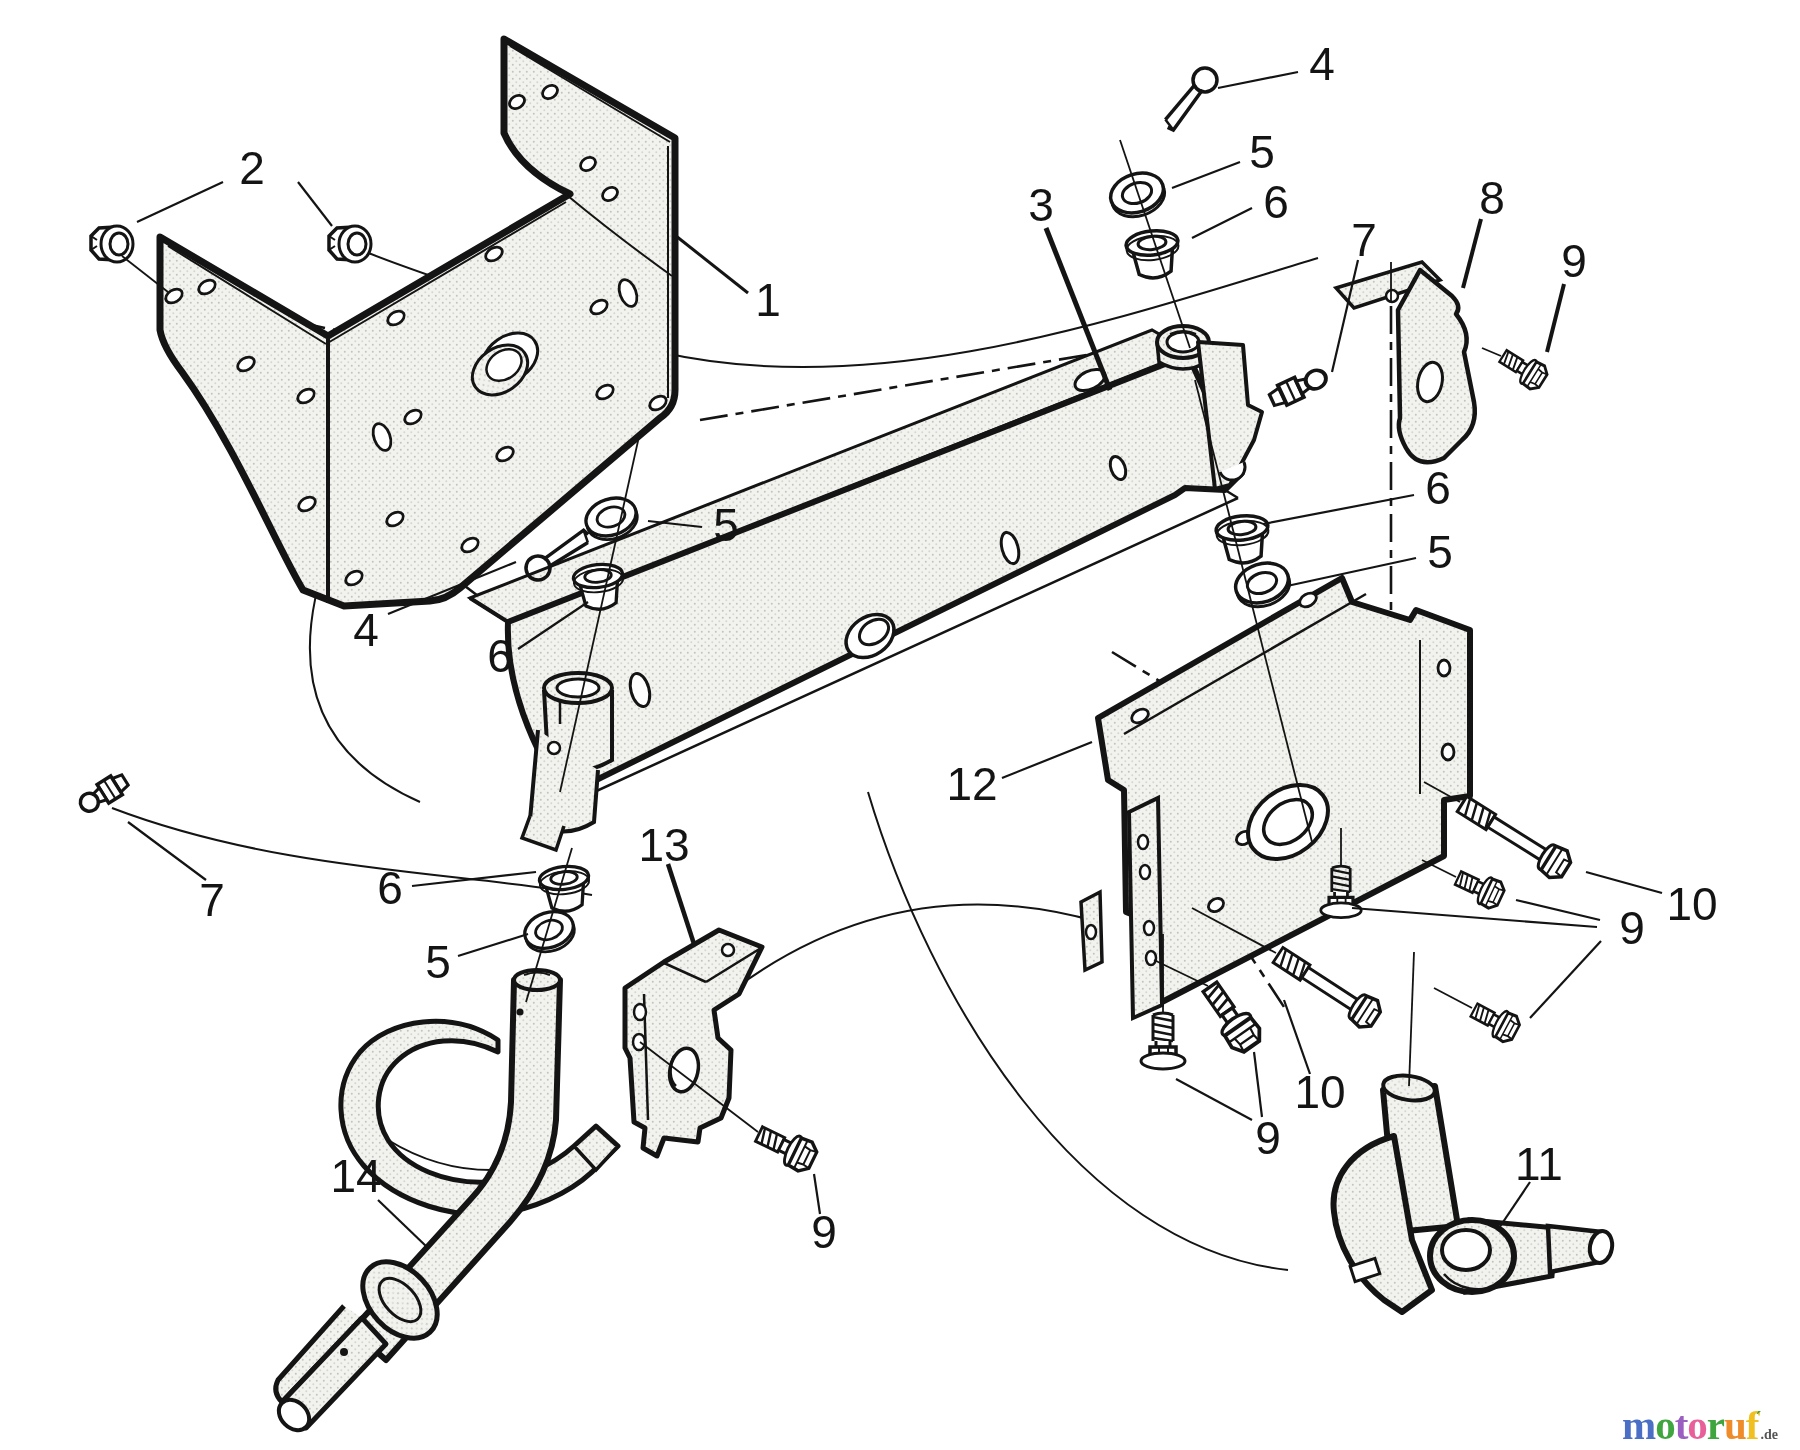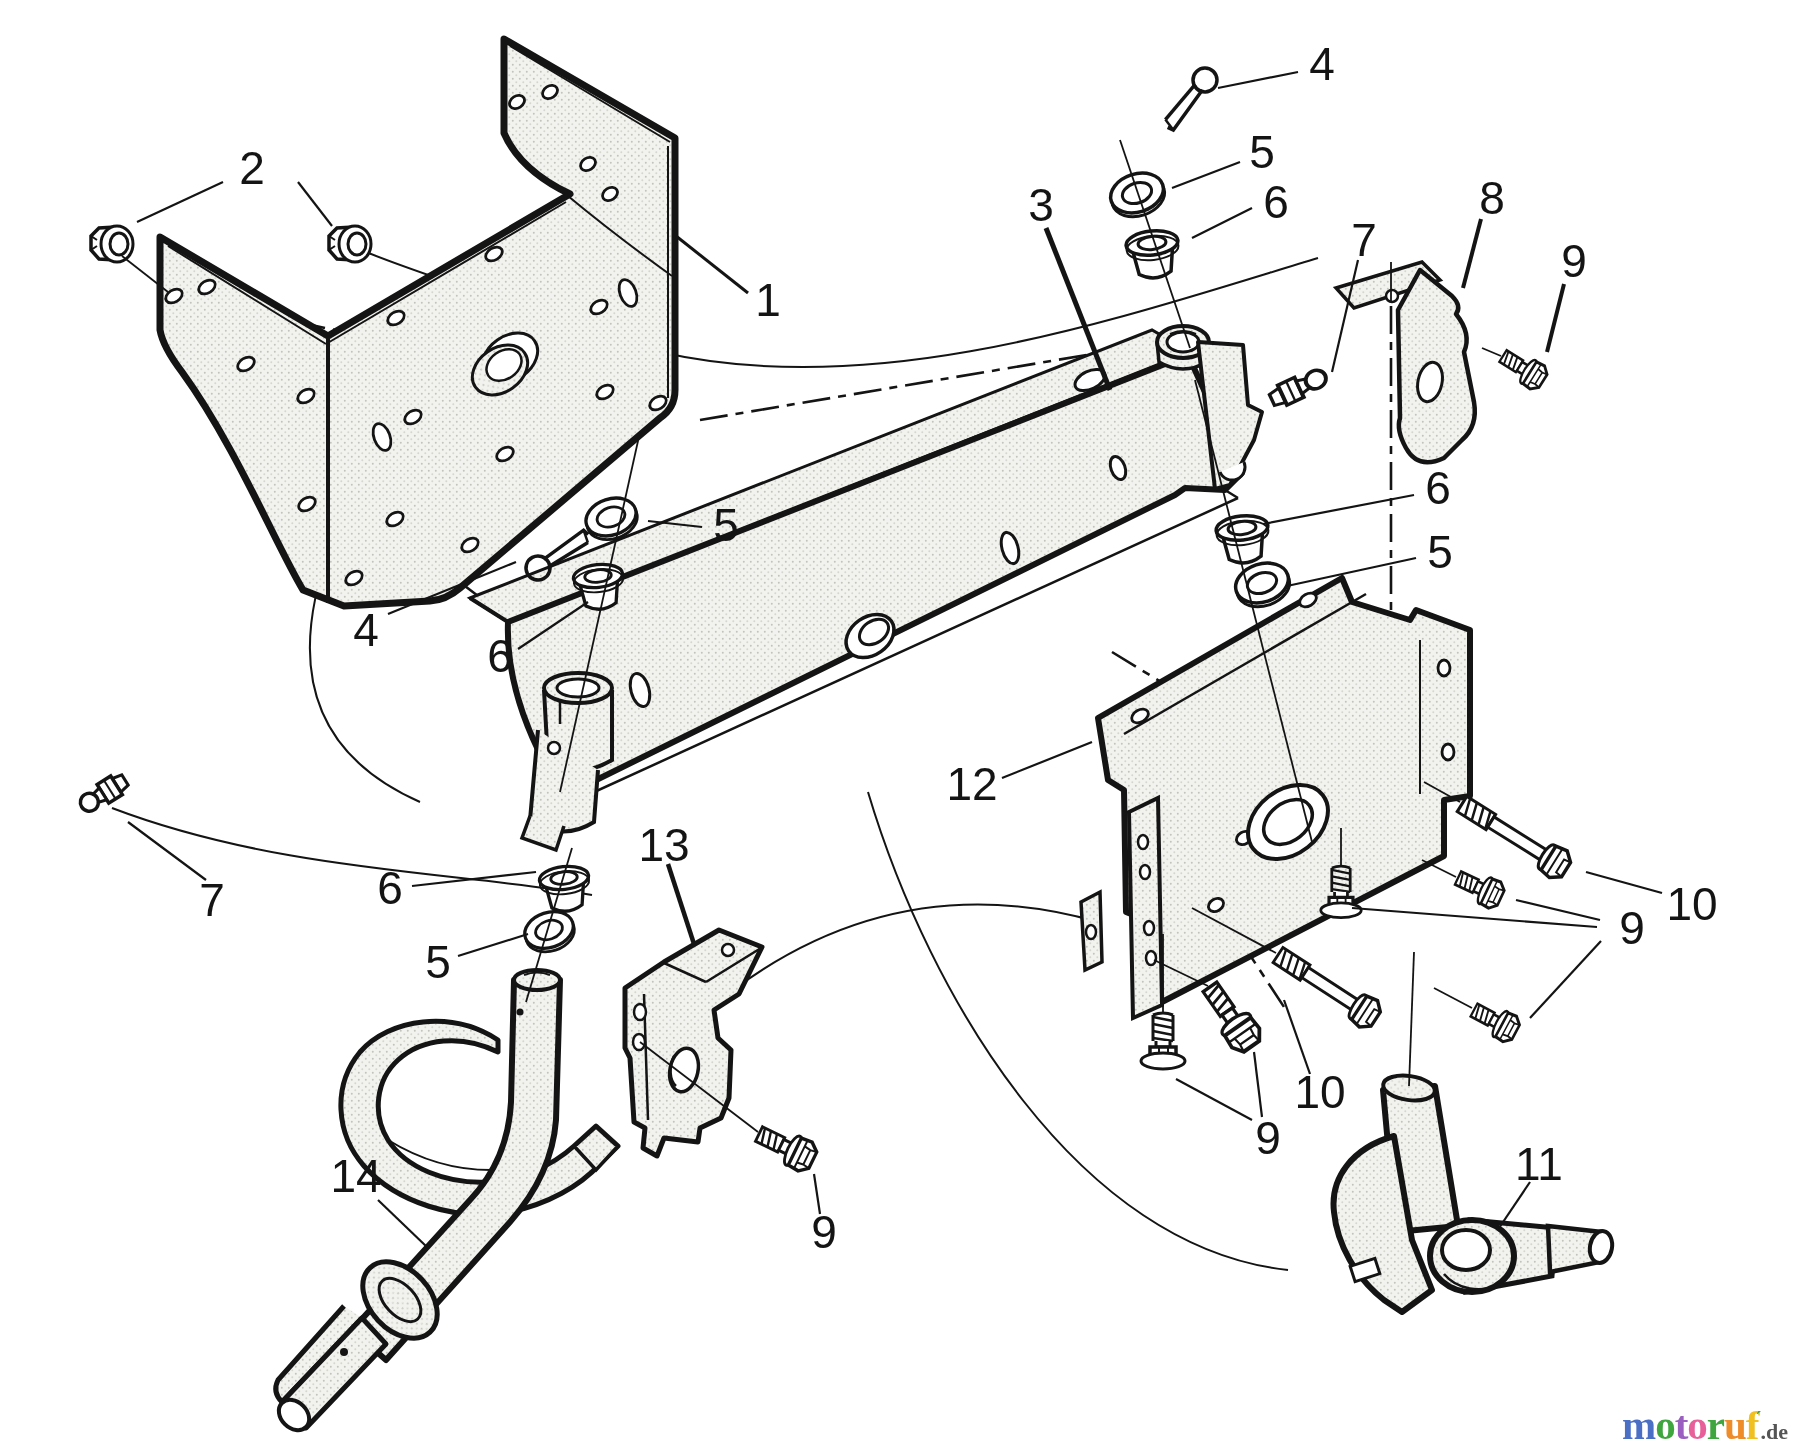--- a/index.html
+++ b/index.html
@@ -3,21 +3,21 @@
 <meta charset="utf-8">
 <style>
   html,body{margin:0;padding:0;background:#fff;}
   #canvas{position:relative;width:1800px;height:1450px;background:#ffffff;overflow:hidden;
           font-family:"Liberation Sans",sans-serif;}
   svg{position:absolute;left:0;top:0;}
   .callout-text{font-family:"Liberation Sans",sans-serif;font-size:46px;fill:#141414;}
   #logo{position:absolute;left:1622px;top:1398px;width:178px;height:44px;
         font-family:"Liberation Serif","DejaVu Serif",serif;font-weight:bold;font-size:41px;
         letter-spacing:-1px;white-space:nowrap;line-height:40px;}
-  #logo .de{font-size:22px;font-weight:bold;letter-spacing:0;}
+  #logo .de{font-size:14px;font-weight:bold;letter-spacing:0;}
   #logo .tick{font-size:18px;vertical-align:super;margin-left:-3px;}
 </style>
 </head>
 <body>
 
 <div id="canvas">
 <svg viewBox="0 0 1800 1450" width="1800" height="1450">
   <defs>
     <pattern id="stip" width="7" height="7" patternUnits="userSpaceOnUse">
       <rect width="7" height="7" fill="#f2f2ee"></rect>

